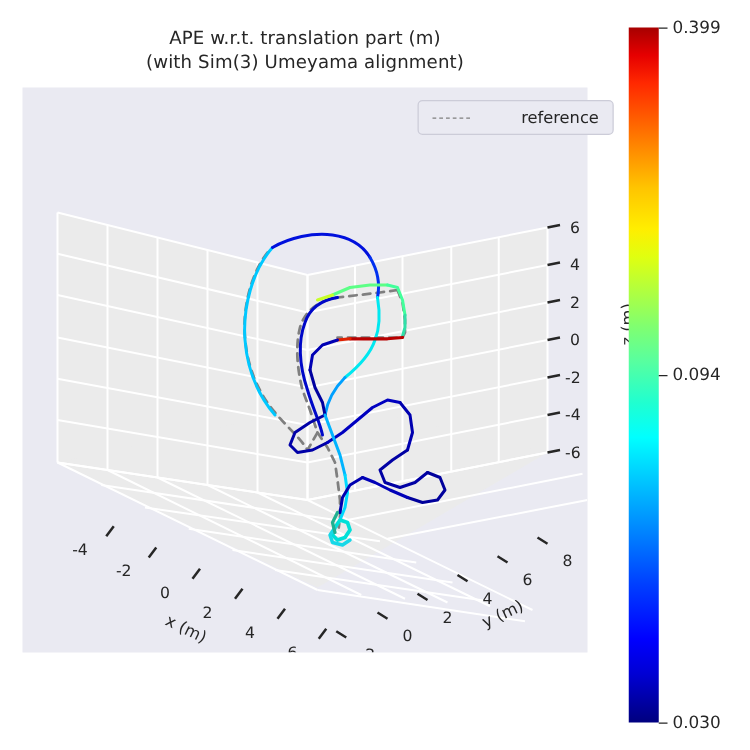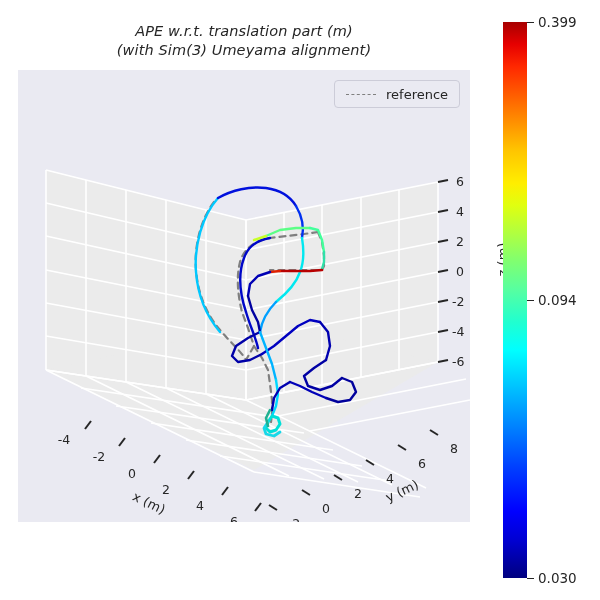--- a/index.html
+++ b/index.html
@@ -28,21 +28,21 @@
     position: absolute;
     left: 18px;
     top: 22px;
     width: 452px;
     text-align: center;
     color: #262626;
     font-size: 14.5px;
     line-height: 19px;
     letter-spacing: 0.1px;
   }
-  #title-block div { white-space: nowrap; font-style: italic; }
+  #title-block div { white-space: nowrap; }
 
   
   #axes3d {
     position: absolute;
     left: 18px;
     top: 70px;
     width: 452px;
     height: 452px;
     background: #eaeaf2;
     overflow: hidden;
@@ -64,20 +64,21 @@
     border: 1px solid #ccccd8;
     border-radius: 4px;
   }
   #legend .leg-line {
     width: 30px; height: 0;
     border-top: 1.7px dashed #7f7f7f;
   }
   #legend .leg-label {
     font-size: 13px;
     color: #262626;
+    margin-left: 31px;
   }
 
   
   #colorbar-wrap {
     position: absolute;
     left: 503px;
     top: 22px;
     width: 24px;
     height: 471px;
   }

